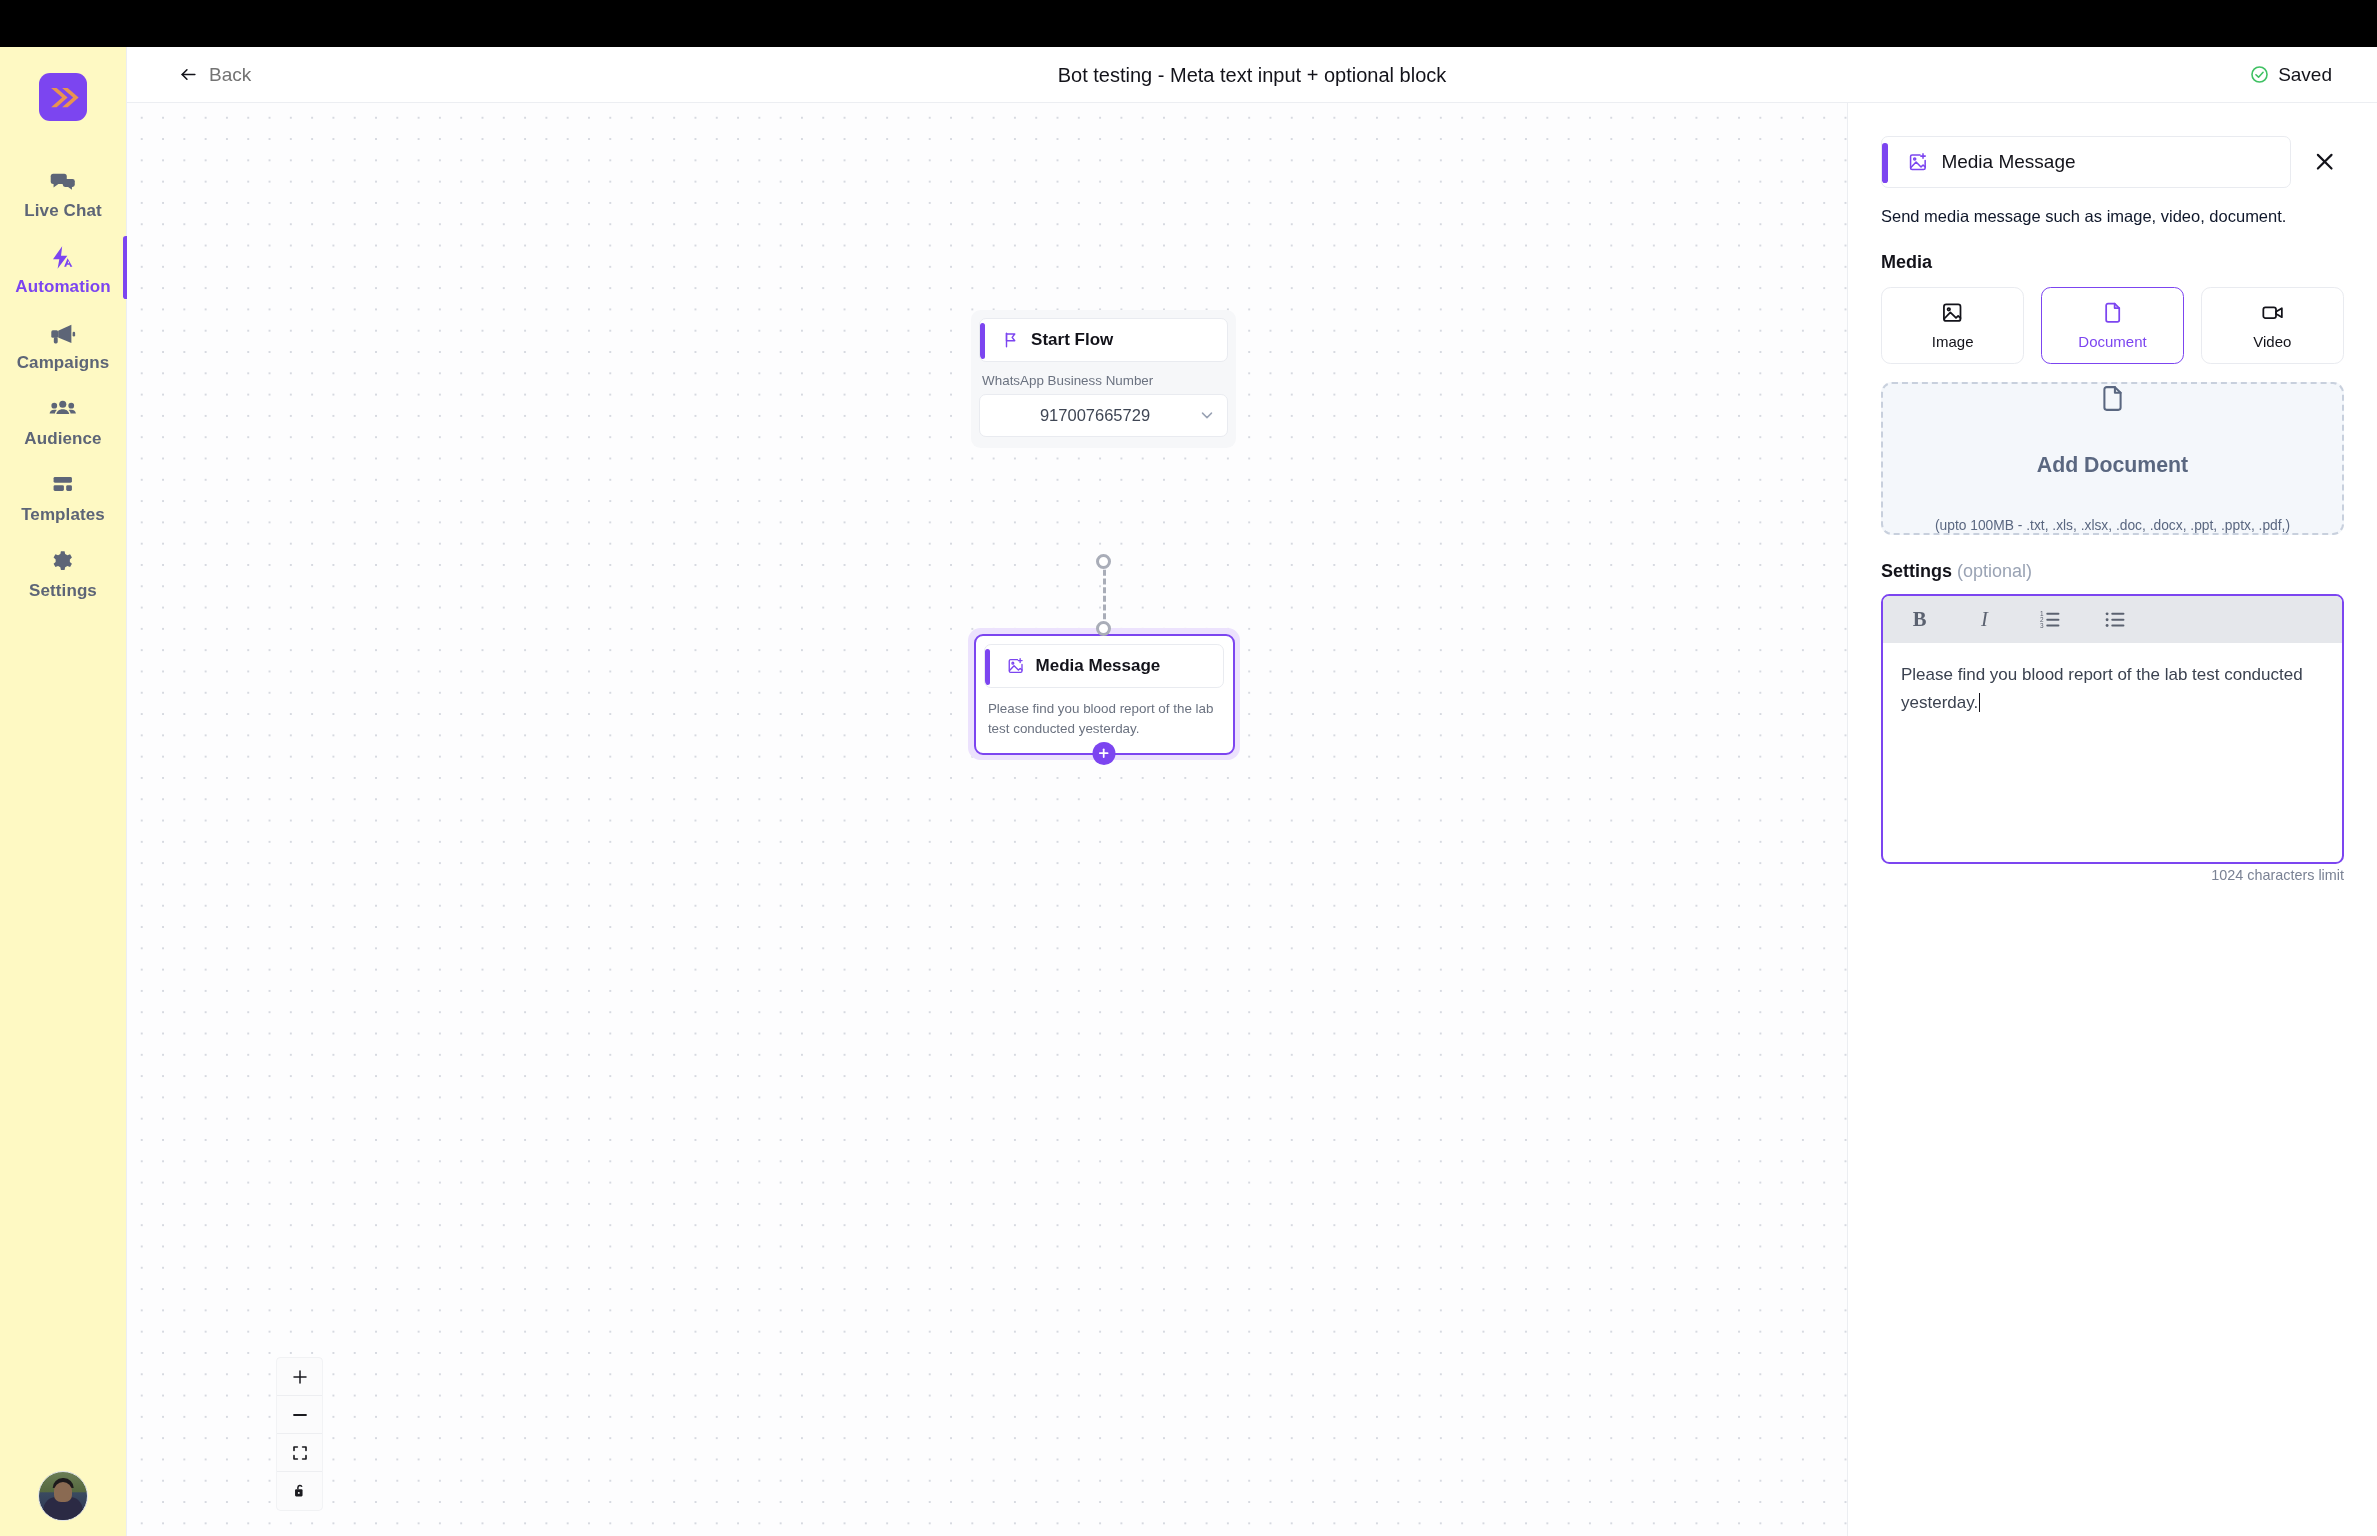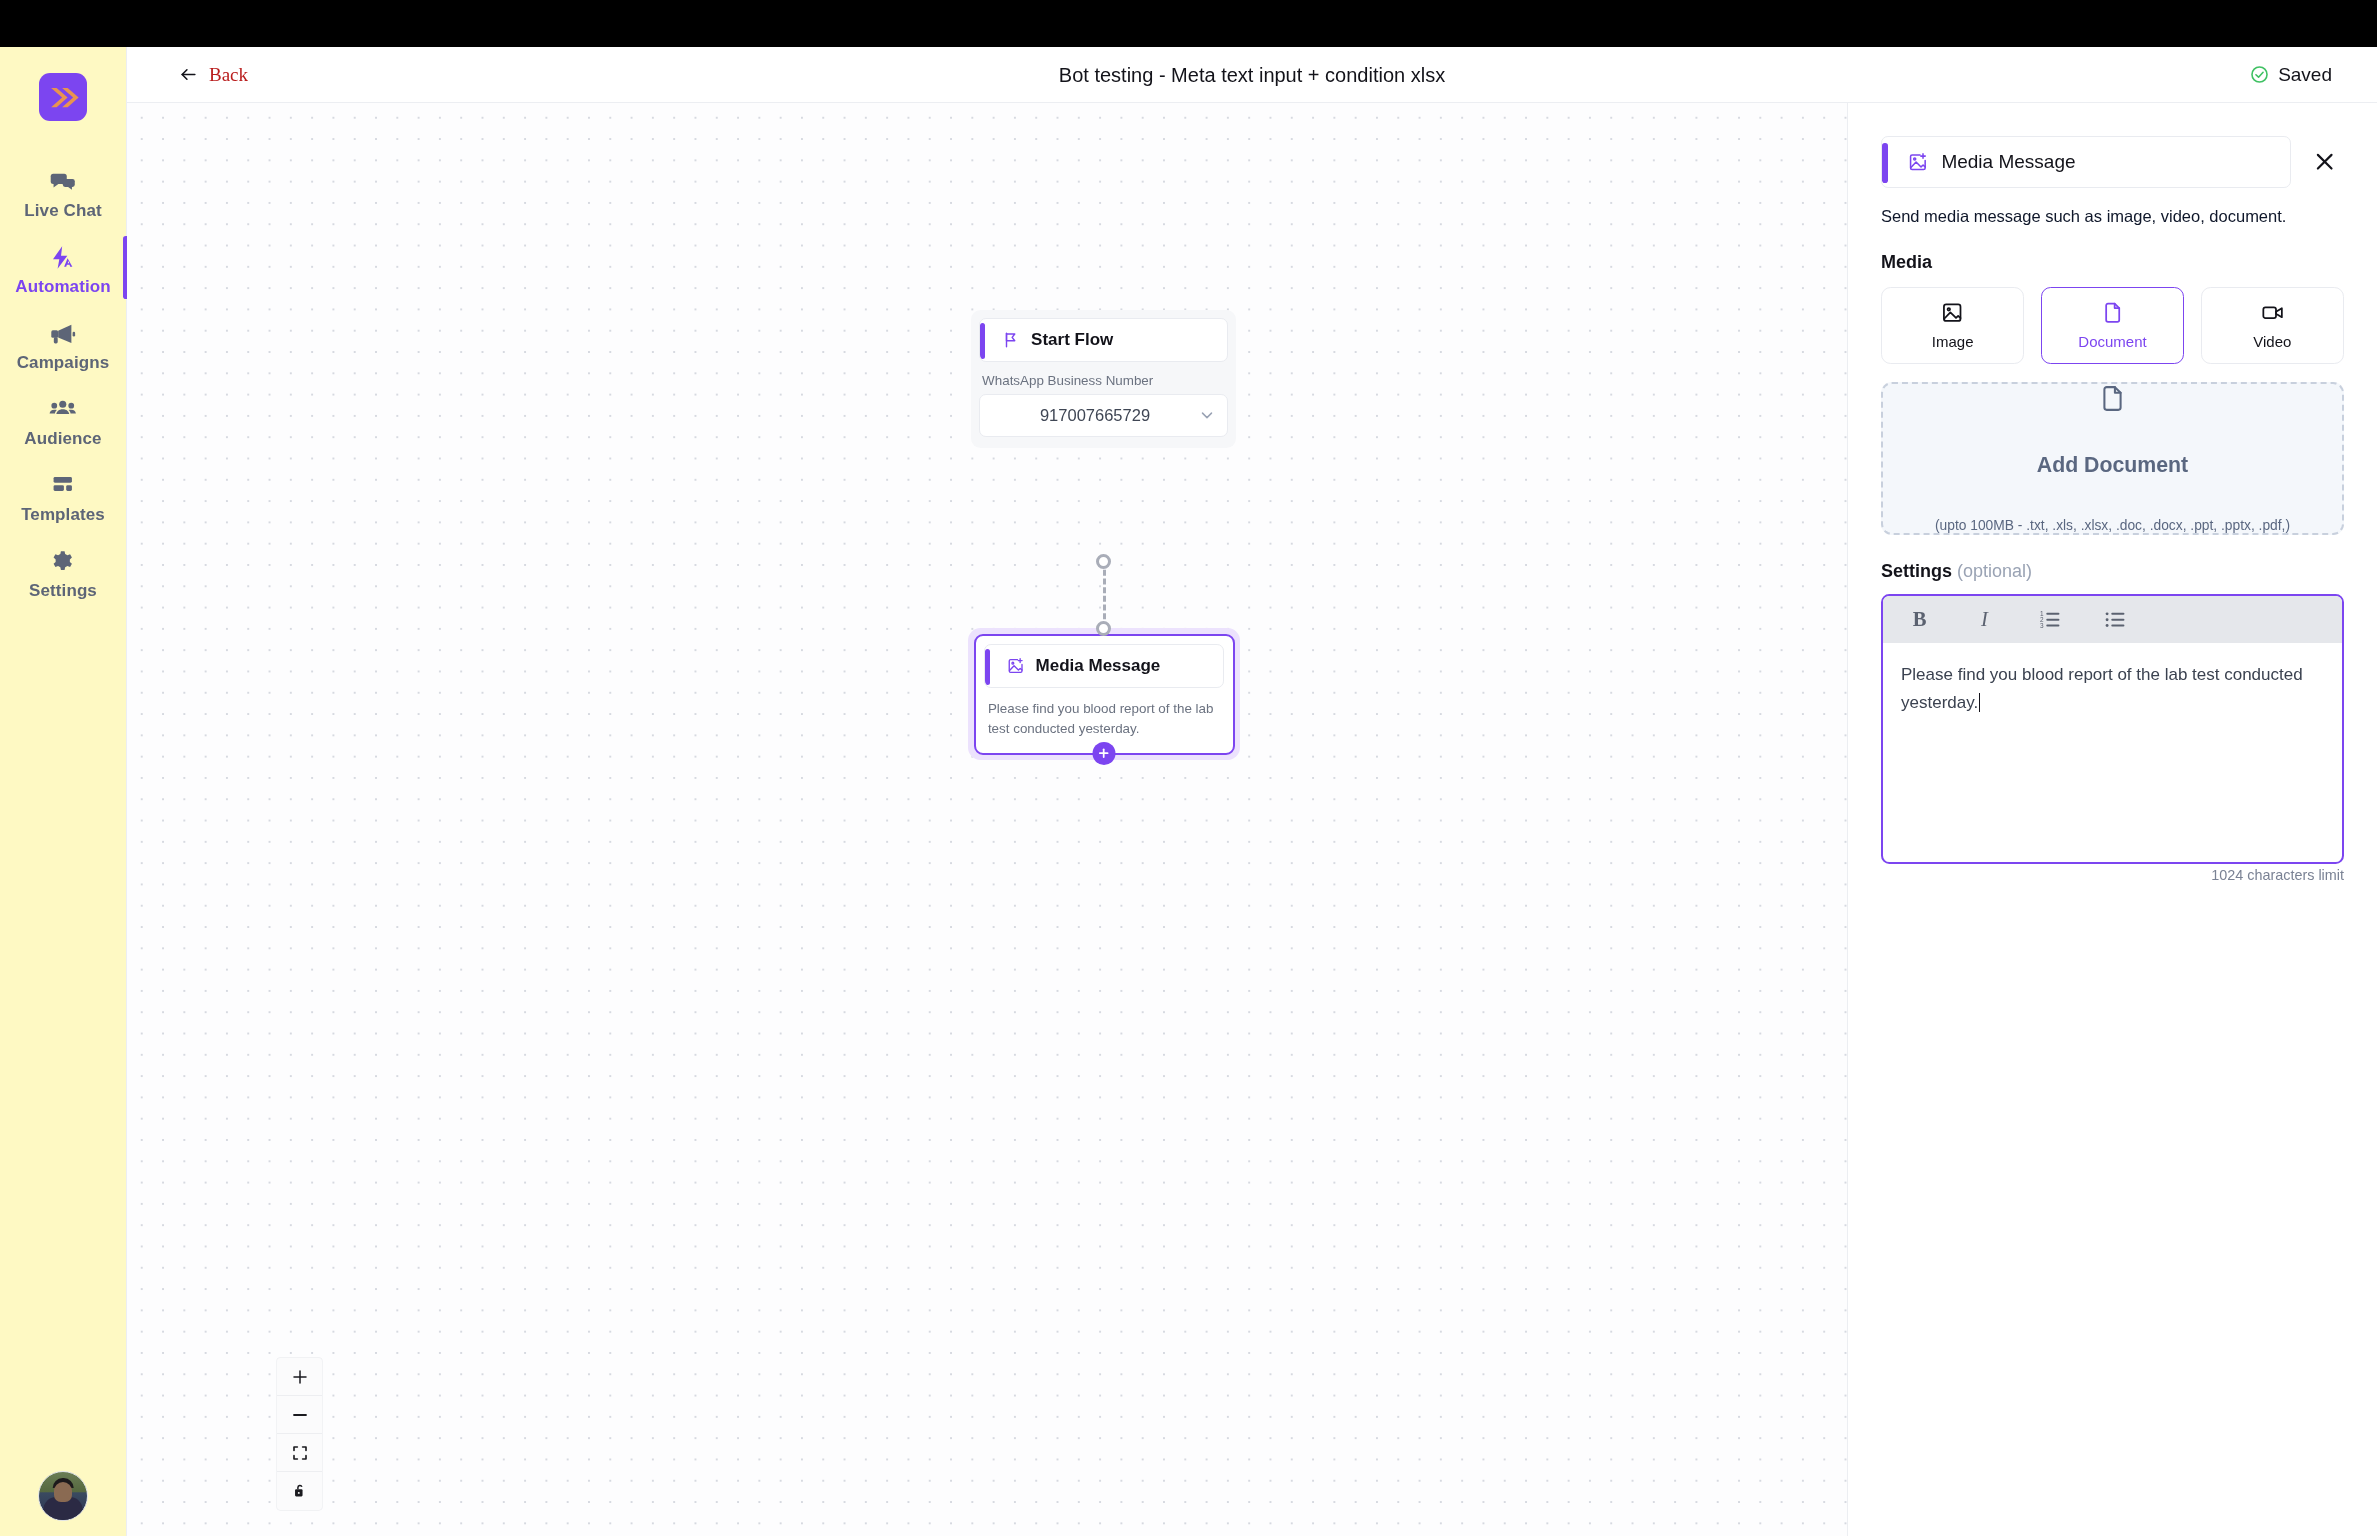--- a/index.html
+++ b/index.html
@@ -89,21 +89,21 @@
     width: 2250px; height: 56px;
     background: #ffffff;
     border-bottom: 1.4px solid #eceef2;
   }
   .back-btn {
     position: absolute; left: 52px; top: 50%; transform: translateY(-50%);
     display: flex; align-items: center; gap: 11px;
     cursor: pointer;
   }
   .back-btn svg { width: 19px; height: 19px; display:block; }
-  .back-btn .bb-label { font-size: 19px; color: #b91c1c; font-weight: 400; font-family: Liberation Serif, serif; }
+  .back-btn .bb-label { font-size: 19px; color: #737373; font-weight: 400; }
 
   .header-title {
     position: absolute; left: 50%; top: 50%; transform: translate(-50%, -50%);
     font-size: 20px; color: #13131a; white-space: nowrap;
   }
   .saved {
     position: absolute; right: 45px; top: 50%; transform: translateY(-50%);
     display: flex; align-items: center; gap: 9.6px;
   }
   .saved svg { width: 19px; height: 19px; display:block; }
@@ -452,21 +452,21 @@
   <div class="back-btn">
     <span>
       <svg viewBox="0 0 24 24" fill="none" stroke="#13131a" stroke-width="2" stroke-linecap="round" stroke-linejoin="round" aria-hidden="true">
         <line x1="20" y1="12" x2="4" y2="12"></line>
           <polyline points="10,6 4,12 10,18"></polyline>
       </svg>
     </span>
     <span class="bb-label">Back</span>
   </div>
 
-  <div class="header-title">Bot testing - Meta text input + condition xlsx</div>
+  <div class="header-title">Bot testing - Meta text input + optional block</div>
 
   <div class="saved">
     <span>
       <svg viewBox="0 0 24 24" fill="none" stroke="#3fc163" stroke-width="2" stroke-linecap="round" stroke-linejoin="round" aria-hidden="true">
         <circle cx="12" cy="12" r="9.5"></circle>
           <polyline points="7.5,12.3 10.8,15.4 16.5,9.2"></polyline>
       </svg>
     </span>
     <span class="sv-label">Saved</span>
   </div>

